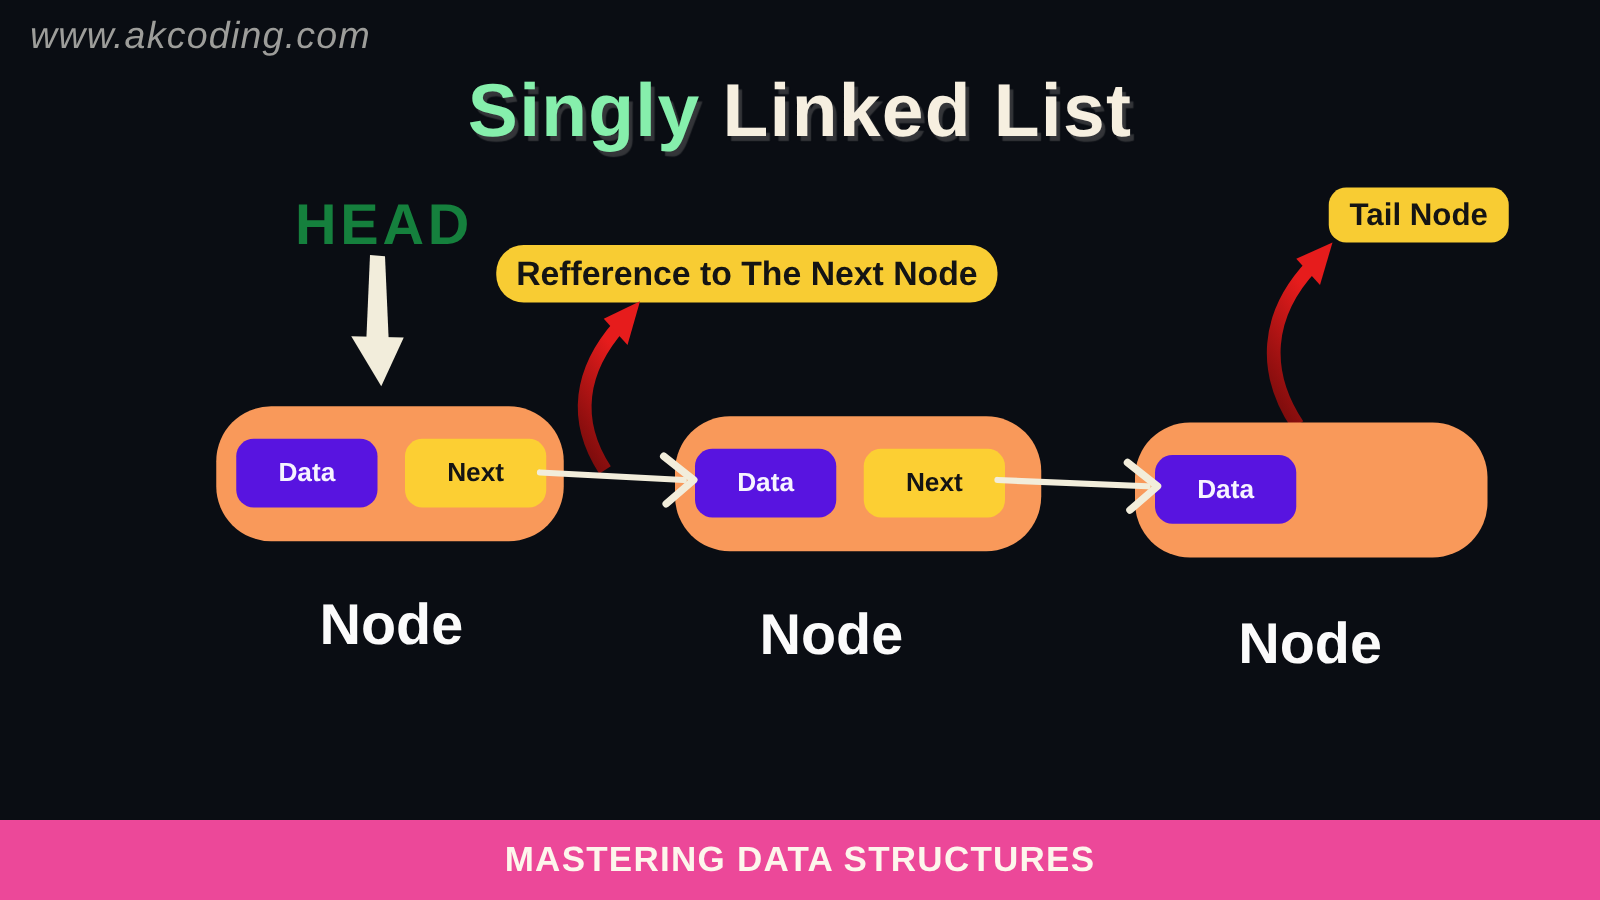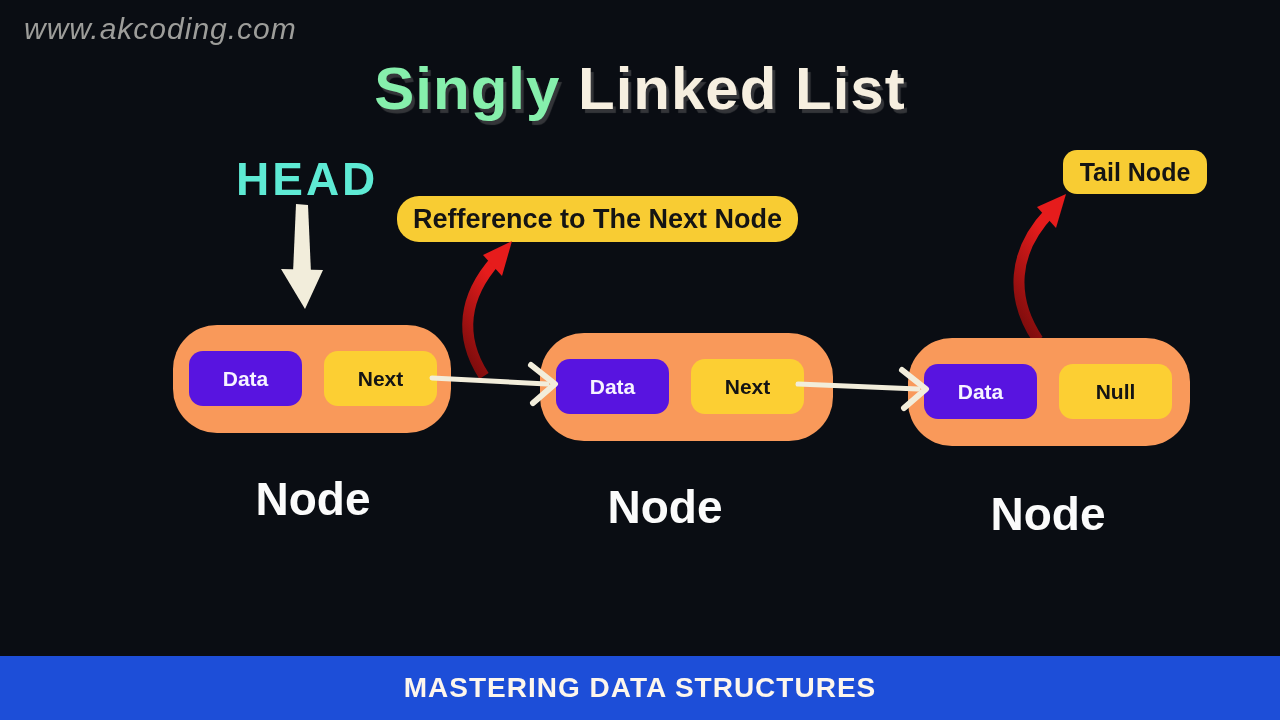--- a/index.html
+++ b/index.html
@@ -19,21 +19,21 @@
   .title {
     position: absolute; left: 0; top: 54px; width: 1280px;
     text-align: center; font-size: 60px; font-weight: 800;
     letter-spacing: 1px;
     text-shadow: 3px 4px 1px rgba(115,115,115,0.40);
   }
   .title .accent { color: #86efac; }
   .title .rest { color: #f6efe0; margin-top: 32px; }
   .head-label {
     position: absolute; left: 236px; top: 152px;
-    font-size: 46px; font-weight: 800; color: #5eead4;
+    font-size: 46px; font-weight: 800; color: #15803d;
     letter-spacing: 3px;
   }
   .pill {
     position: absolute; background: #f8cc33;
     color: #141414; font-weight: 800;
     display: flex; align-items: center; justify-content: center;
   }
   .reference-pill {
     left: 397px; top: 196px; width: 401px; height: 46px;
     border-radius: 22px; font-size: 27px;
@@ -57,21 +57,21 @@
   .cell-next { left: 151px; background: #fccf33; color: #141414; }
   .node-caption {
     position: absolute; width: 124px; text-align: center;
     font-size: 46px; font-weight: 700; color: #fbfbfb;
   }
   .caption-1 { left: 251px; top: 472px; }
   .caption-2 { left: 603px; top: 480px; }
   .caption-3 { left: 986px; top: 487px; }
   .footer-bar {
     position: absolute; left: 0; top: 656px; width: 1280px; height: 64px;
-    background: #1d4ed8; display: flex; align-items: center; justify-content: center;
+    background: #ec4899; display: flex; align-items: center; justify-content: center;
   }
   .footer-text {
     font-size: 28px; font-weight: 800; color: #fdf6ec; letter-spacing: 1px;
   }
   svg { position: absolute; overflow: visible; }
   .svg-head-arrow { left: 270px; top: 203px; }
   .svg-next-arrow-1 { left: 425px; top: 358px; }
   .svg-next-arrow-2 { left: 790px; top: 362px; }
   .svg-red-arrow-1 { left: 438px; top: 236px; }
   .svg-red-arrow-2 { left: 998px; top: 190px; }
@@ -127,21 +127,20 @@
     <div class="cell cell-next">Next</div>
   </div>
 
   <div class="node node-2">
     <div class="cell cell-data">Data</div>
     <div class="cell cell-next">Next</div>
   </div>
 
   <div class="node node-3">
     <div class="cell cell-data">Data</div>
-    <div class="cell cell-next">Null</div>
   </div>
 
   <svg class="svg-next-arrow-1" width="145" height="48" viewBox="0 0 145 48">
     <path d="M7,20 L122,26" stroke="#f2eddb" stroke-width="5" fill="none" stroke-linecap="round"></path>
     <polyline points="106,7 130,26 108,45" stroke="#f2eddb" stroke-width="6" fill="none" stroke-linecap="round" stroke-linejoin="round"></polyline>
   </svg>
 
   <svg class="svg-next-arrow-2" width="150" height="48" viewBox="0 0 150 48">
     <path d="M8,22 L128,27" stroke="#f2eddb" stroke-width="5" fill="none" stroke-linecap="round"></path>
     <polyline points="112,8 136,27 114,46" stroke="#f2eddb" stroke-width="6" fill="none" stroke-linecap="round" stroke-linejoin="round"></polyline>

